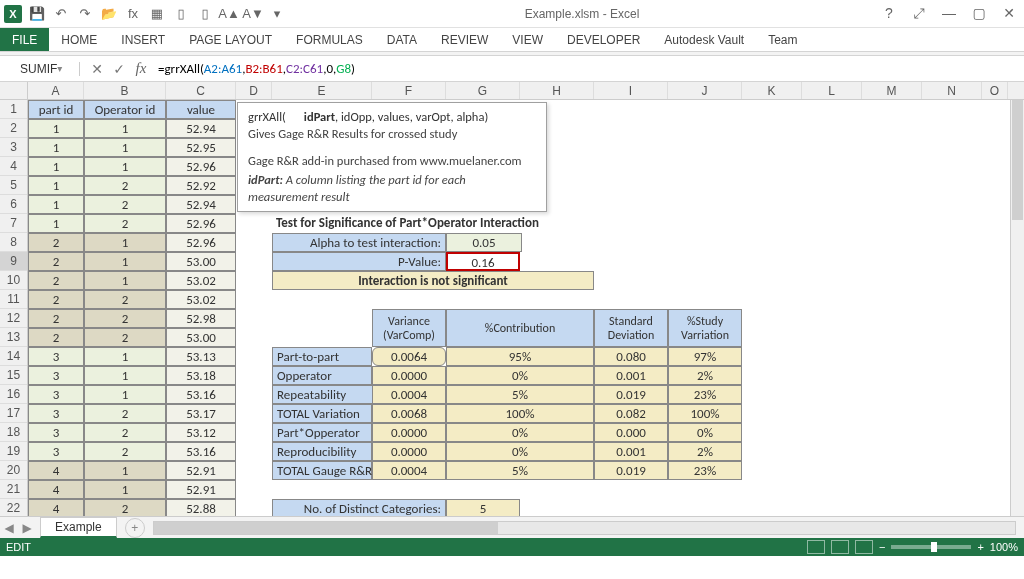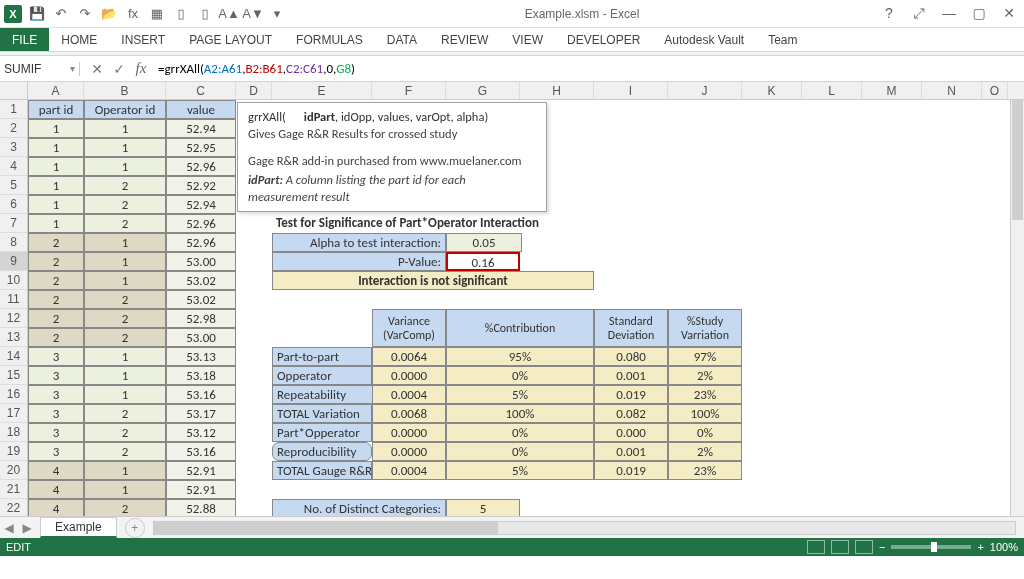--- a/index.html
+++ b/index.html
@@ -17,21 +17,21 @@
   
   .ribbon-tabs { height: 24px; display: flex; align-items: stretch; background: #fff; border-bottom: 1px solid #d4d4d4; padding-left: 0; }
   .tab { padding: 0 12px; font-size: 12px; color: #444; display: flex; align-items: center; cursor: pointer; }
   .tab.file { background: #217346; color: #fff; font-weight: normal; }
 
   
   .ribbon-collapsed { height: 4px; background: #f3f3f3; border-bottom: 1px solid #d4d4d4; }
 
   
   .fnbar { height: 26px; display: flex; align-items: center; border-bottom: 1px solid #d4d4d4; background: #fff; }
-  .namebox { width: 80px; border-right: 1px solid #ccc; padding: 0 4px; display: flex; align-items: center; font-size: 12px; color: #333; }
+  .namebox { width: 80px; border-right: 1px solid #ccc; padding: 0 20px; display: flex; align-items: center; font-size: 12px; color: #333; }
   .namebox .dd { margin-left: auto; color: #888; font-size: 10px; }
   .fnbar .sep { width: 6px; }
   .fnbar .fn-btn { width: 22px; height: 100%; display: inline-flex; align-items: center; justify-content: center; color: #777; font-size: 14px; cursor: pointer; }
   .fnbar .fx { font-style: italic; font-family: "Times New Roman", serif; font-size: 15px; color: #666; }
   .fnbar .formula-input { flex: 1; padding: 0 6px; border: none; outline: none; font-size: 13px; font-family: Calibri, sans-serif; color: #000; }
   .fnbar .formula-input .arg1 { color: #0070c0; }
   .fnbar .formula-input .arg2 { color: #c00000; }
   .fnbar .formula-input .arg3 { color: #7030a0; }
   .fnbar .formula-input .arg5 { color: #00b050; }
 
@@ -276,21 +276,21 @@
       <div class="cell lbl-right" style="left: 244px; top: 133px; width: 174px;">Alpha to test interaction:</div>
       <div class="cell val-grn" style="left: 418px; top: 133px; width: 76px;">0.05</div>
       <div class="cell lbl-right" style="left: 244px; top: 152px; width: 174px;">P-Value:</div>
       <div class="cell val-red" style="left: 418px; top: 152px; width: 74px;">0.16</div>
       <div class="cell thdr" style="left: 344px; top: 209px; width: 74px; height: 38px;">Variance (VarComp)</div>
       <div class="cell msg" style="left: 244px; top: 171px; width: 322px;">Interaction is not significant</div>
       <div class="cell thdr" style="left: 418px; top: 209px; width: 148px; height: 38px;">%Contribution</div>
       <div class="cell thdr" style="left: 566px; top: 209px; width: 74px; height: 38px;">Standard Deviation</div>
       <div class="cell thdr" style="left: 640px; top: 209px; width: 74px; height: 38px;">%Study Varriation</div>
       <div class="cell rowlbl" style="left: 244px; top: 247px; width: 100px;">Part-to-part</div>
-      <div class="cell valcell" style="left: 344px; top: 247px; width: 74px;">0.0064</div>
+      <div class="cell valcell" style="left: 344px; top: 247px; width: 74px; border-radius: 6px;">0.0064</div>
       <div class="cell valcell" style="left: 418px; top: 247px; width: 148px;">95%</div>
       <div class="cell valcell" style="left: 566px; top: 247px; width: 74px;">0.080</div>
       <div class="cell valcell" style="left: 640px; top: 247px; width: 74px;">97%</div>
       <div class="cell rowlbl" style="left: 244px; top: 266px; width: 100px;">Opperator</div>
       <div class="cell valcell" style="left: 344px; top: 266px; width: 74px;">0.0000</div>
       <div class="cell valcell" style="left: 418px; top: 266px; width: 148px;">0%</div>
       <div class="cell valcell" style="left: 566px; top: 266px; width: 74px;">0.001</div>
       <div class="cell valcell" style="left: 640px; top: 266px; width: 74px;">2%</div>
       <div class="cell rowlbl" style="left: 244px; top: 285px; width: 116px;">Repeatability</div>
       <div class="cell valcell" style="left: 344px; top: 285px; width: 74px;">0.0004</div>
@@ -300,21 +300,21 @@
       <div class="cell rowlbl" style="left: 244px; top: 304px; width: 100px;">TOTAL Variation</div>
       <div class="cell valcell" style="left: 344px; top: 304px; width: 74px;">0.0068</div>
       <div class="cell valcell" style="left: 418px; top: 304px; width: 148px;">100%</div>
       <div class="cell valcell" style="left: 566px; top: 304px; width: 74px;">0.082</div>
       <div class="cell valcell" style="left: 640px; top: 304px; width: 74px;">100%</div>
       <div class="cell rowlbl" style="left: 244px; top: 323px; width: 100px;">Part*Opperator</div>
       <div class="cell valcell" style="left: 344px; top: 323px; width: 74px;">0.0000</div>
       <div class="cell valcell" style="left: 418px; top: 323px; width: 148px;">0%</div>
       <div class="cell valcell" style="left: 566px; top: 323px; width: 74px;">0.000</div>
       <div class="cell valcell" style="left: 640px; top: 323px; width: 74px;">0%</div>
-      <div class="cell rowlbl" style="left: 244px; top: 342px; width: 100px; border-radius: 7px;">Reproducibility</div>
+      <div class="cell rowlbl" style="left: 244px; top: 342px; width: 100px;">Reproducibility</div>
       <div class="cell valcell" style="left: 344px; top: 342px; width: 74px;">0.0000</div>
       <div class="cell valcell" style="left: 418px; top: 342px; width: 148px;">0%</div>
       <div class="cell valcell" style="left: 566px; top: 342px; width: 74px;">0.001</div>
       <div class="cell valcell" style="left: 640px; top: 342px; width: 74px;">2%</div>
       <div class="cell rowlbl" style="left: 244px; top: 361px; width: 100px;">TOTAL Gauge R&amp;R</div>
       <div class="cell valcell" style="left: 344px; top: 361px; width: 74px;">0.0004</div>
       <div class="cell valcell" style="left: 418px; top: 361px; width: 148px;">5%</div>
       <div class="cell valcell" style="left: 566px; top: 361px; width: 74px;">0.019</div>
       <div class="cell valcell" style="left: 640px; top: 361px; width: 74px;">23%</div>
       <div class="cell lbl-right" style="left: 244px; top: 399px; width: 174px;">No. of Distinct Categories:</div>

